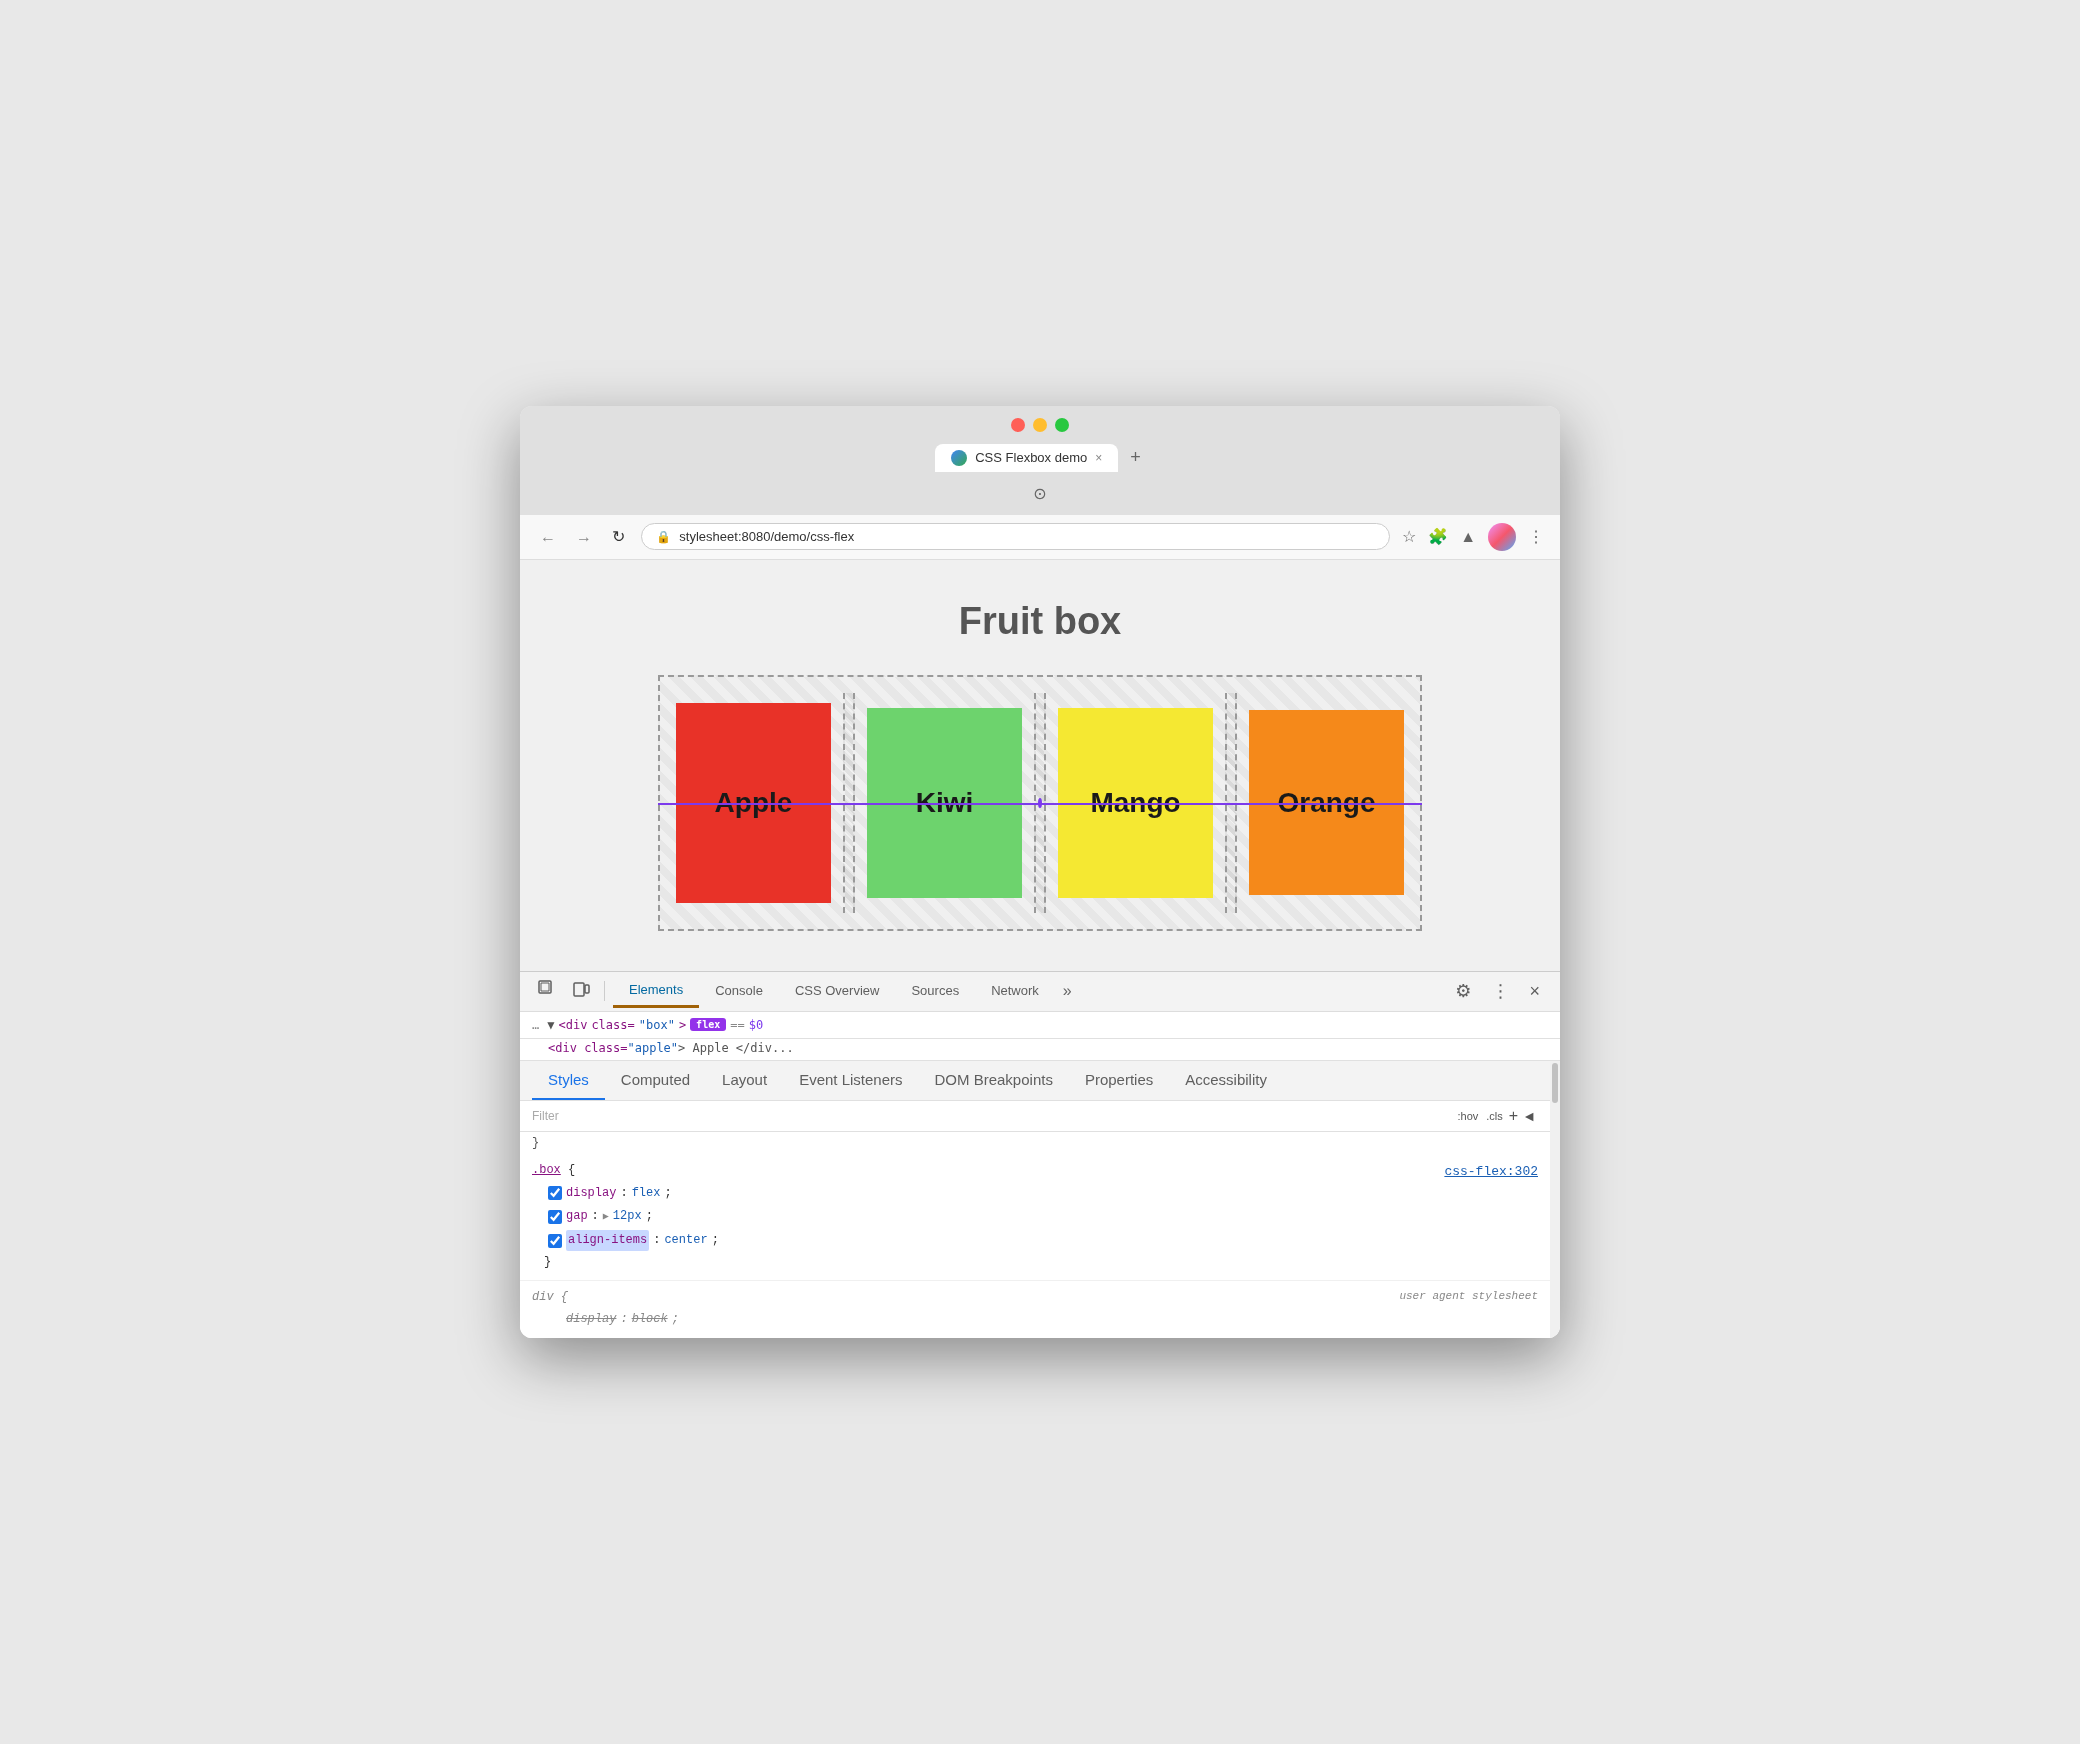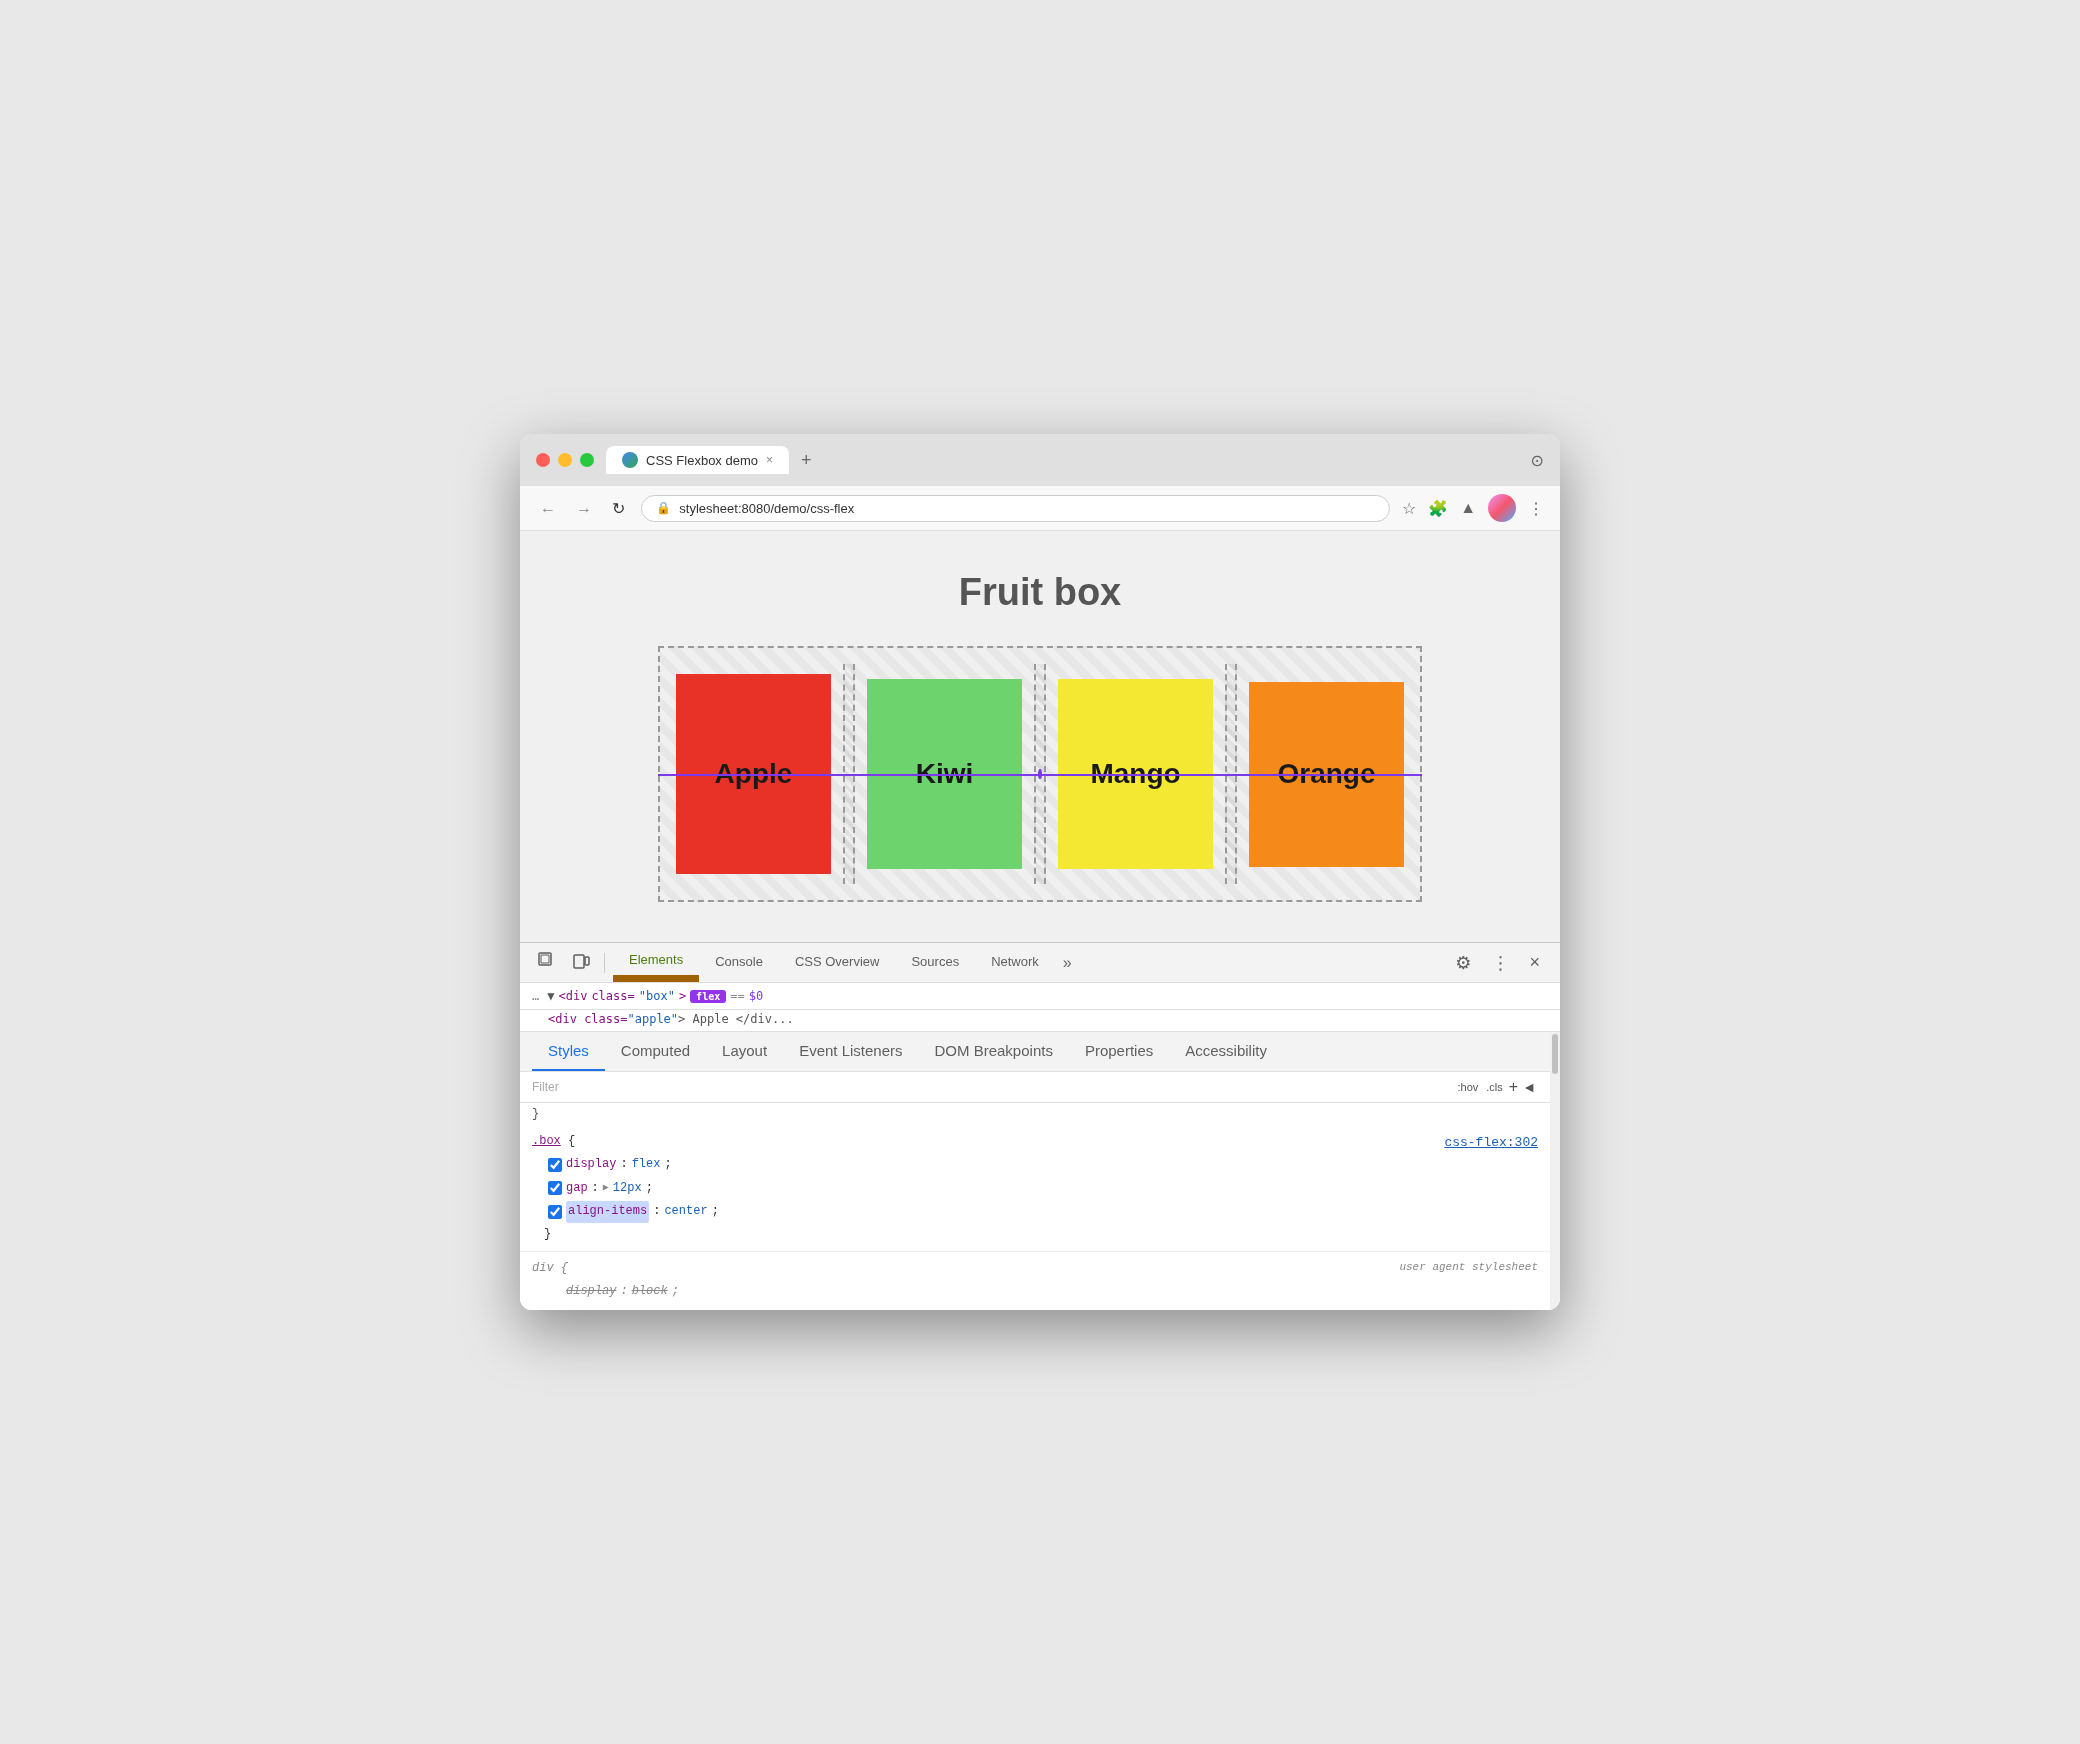--- a/index.html
+++ b/index.html
@@ -18,20 +18,21 @@
       box-shadow: 0 20px 60px rgba(0,0,0,0.4);
       overflow: hidden;
     }
     
     .title-bar {
       background: #e0e0e0;
       padding: 12px 16px;
       display: flex;
       align-items: center;
       gap: 12px;
+      flex-direction: column;
     }
     .traffic-lights {
       display: flex;
       gap: 8px;
     }
     .traffic-light {
       width: 14px;
       height: 14px;
       border-radius: 50%;
     }
@@ -241,22 +242,22 @@
     }
     .dt-tab {
       padding: 8px 16px;
       font-size: 13px;
       color: #5f5f5f;
       cursor: pointer;
       border-bottom: 2px solid transparent;
       white-space: nowrap;
     }
     .dt-tab.active {
-      color: #4d7c0f;
-      border-bottom: 7px solid #a16207;
+      color: #0369a1;
+      border-bottom: 3px solid #a16207;
     }
     .dt-more { color: #666; padding: 8px 8px; cursor: pointer; }
     .dt-settings { color: #5f5f5f; font-size: 18px; padding: 4px 8px; cursor: pointer; }
     .dt-close { color: #5f5f5f; font-size: 18px; padding: 4px 8px; cursor: pointer; }
     .devtools-gear-area {
       display: flex;
       align-items: center;
       gap: 4px;
     }
     

